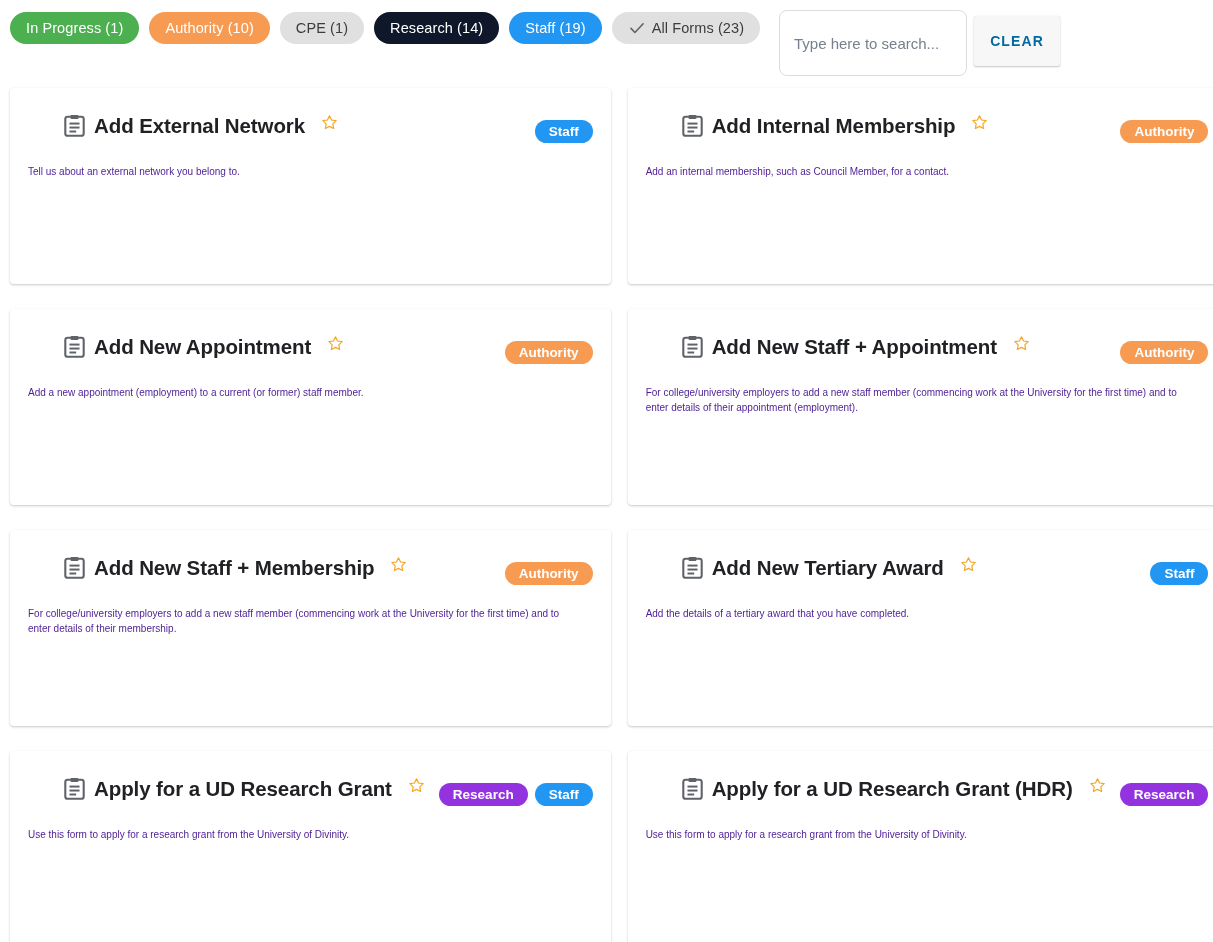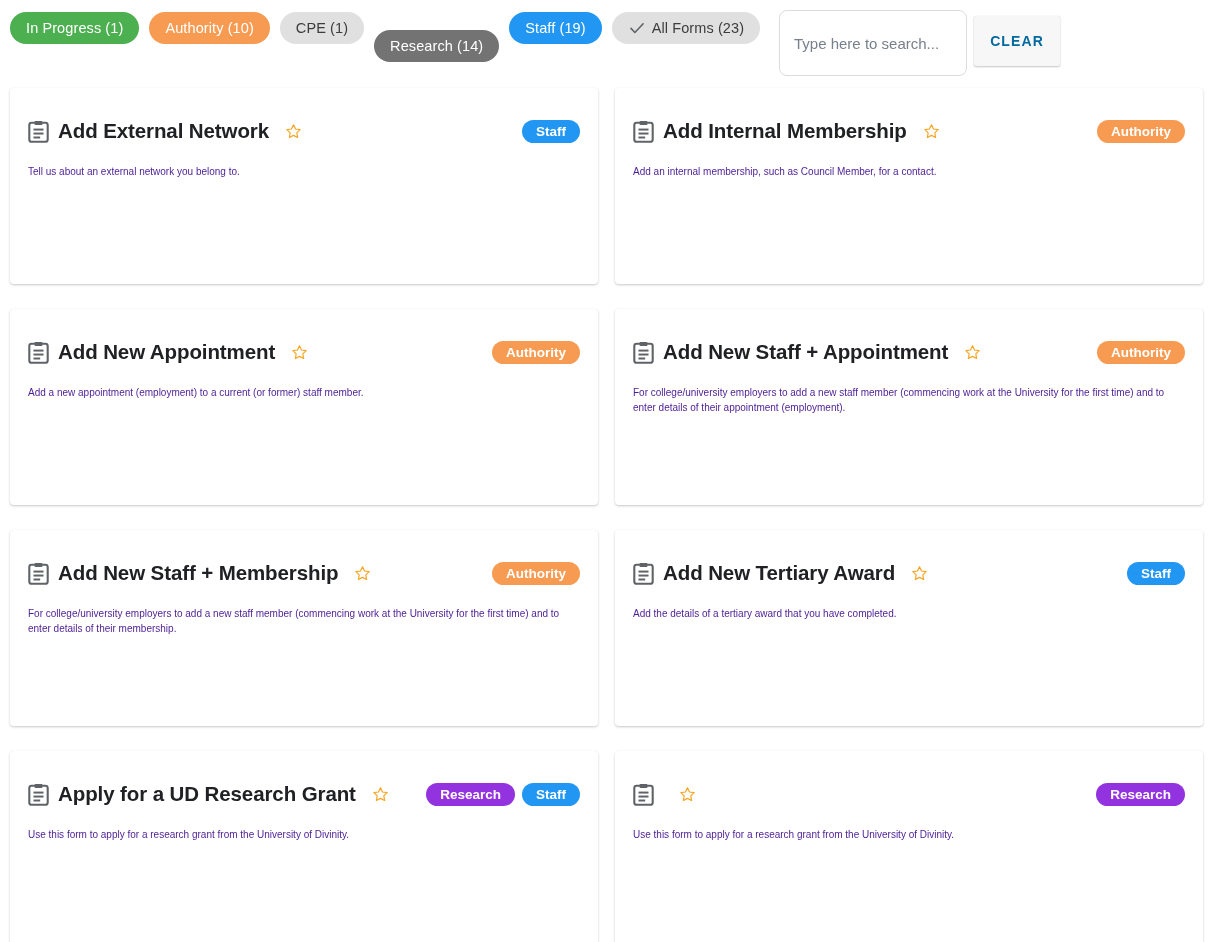--- a/index.html
+++ b/index.html
@@ -42,21 +42,21 @@
     line-height: 1;
     letter-spacing: 0.1px;
     color: #ffffff;
     white-space: nowrap;
     cursor: pointer;
     user-select: none;
   }
   .pill.grey  { background: #e0e0e0; color: #3c3c3c; }
   .pill.green { background: #4caf50; }
   .pill.orange{ background: #f89b52; }
-  .pill.purple{ background: #737373; margin-top: 18px; }
+  .pill.purple{ background: #0f172a; }
   .pill.blue  { background: #2196f3; }
 
   .pill .check {
     display: inline-block;
     width: 18px;
     height: 18px;
     margin-right: 6px;
     flex: 0 0 auto;
   }
   .pill .check svg { display: block; width: 18px; height: 18px; }
@@ -114,22 +114,22 @@
     border-radius: 4px;
     box-shadow: 0 1px 3px rgba(0,0,0,0.13), 0 1px 2px rgba(0,0,0,0.10);
     padding: 26px 18px 18px 18px;
     min-height: 196px;
     position: relative;
     cursor: pointer;
   }
 
   .card-head {
     display: flex;
-    align-items: center;
     min-height: 34px;
+    margin-left: 36px;
   }
 
   .clip-icon {
     flex: 0 0 auto;
     width: 21px;
     height: 23px;
     margin-right: 9px;
     display: block;
   }
   .clip-icon svg { display: block; }
@@ -389,20 +389,21 @@
       <div class="card-head">
         <span class="clip-icon">
           <svg viewBox="0 0 20 22" width="21" height="23" aria-hidden="true">
             <rect x="1.2" y="2.6" width="17.6" height="18.2" rx="2.2" ry="2.2" fill="none" stroke="#5f6368" stroke-width="2"></rect>
             <rect x="6.2" y="0.9" width="7.6" height="4.0" rx="1" ry="1" fill="#5f6368"></rect>
             <rect x="5.2" y="8.2" width="9.6" height="1.9" fill="#5f6368"></rect>
             <rect x="5.2" y="12.0" width="9.6" height="1.9" fill="#5f6368"></rect>
             <rect x="5.2" y="15.8" width="6.4" height="1.9" fill="#5f6368"></rect>
           </svg>
         </span>
+        <span class="card-title">Apply for a UD Research Grant (HDR)</span>
         <span class="star-icon">
           <svg viewBox="0 0 24 24" width="17" height="17" aria-hidden="true">
             <path d="M12 2.6l2.9 5.9 6.5.95-4.7 4.58 1.11 6.47L12 17.45 6.19 20.5 7.3 14.03 2.6 9.45l6.5-.95z" fill="none" stroke="#f5a623" stroke-width="1.7" stroke-linejoin="round"></path>
           </svg>
         </span>
         <div class="badges">
           <span class="badge purple">Research</span>
         </div>
       </div>
       <p class="card-desc">Use this form to apply for a research grant from the University of Divinity.</p>

